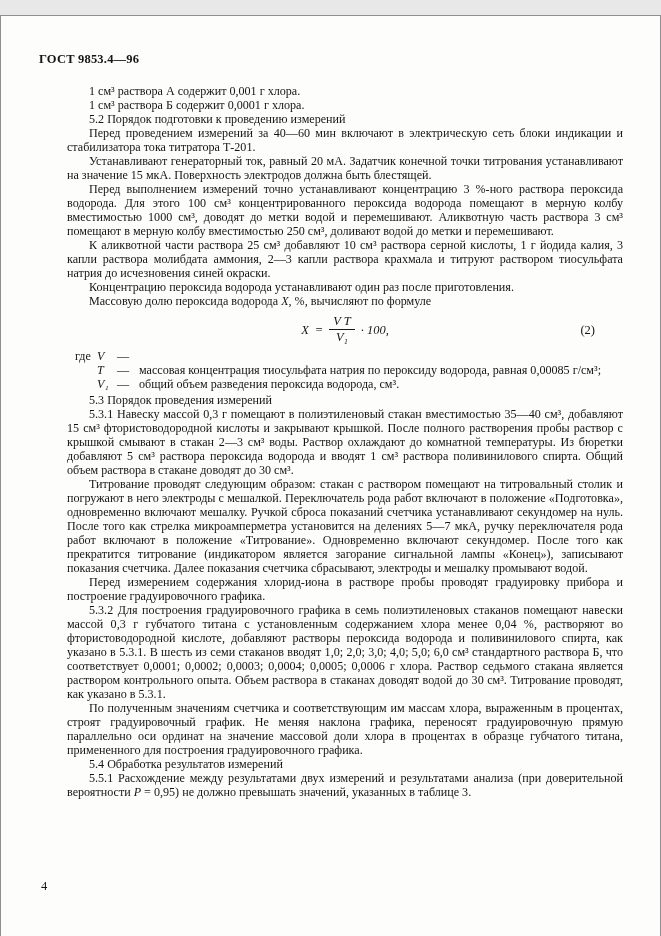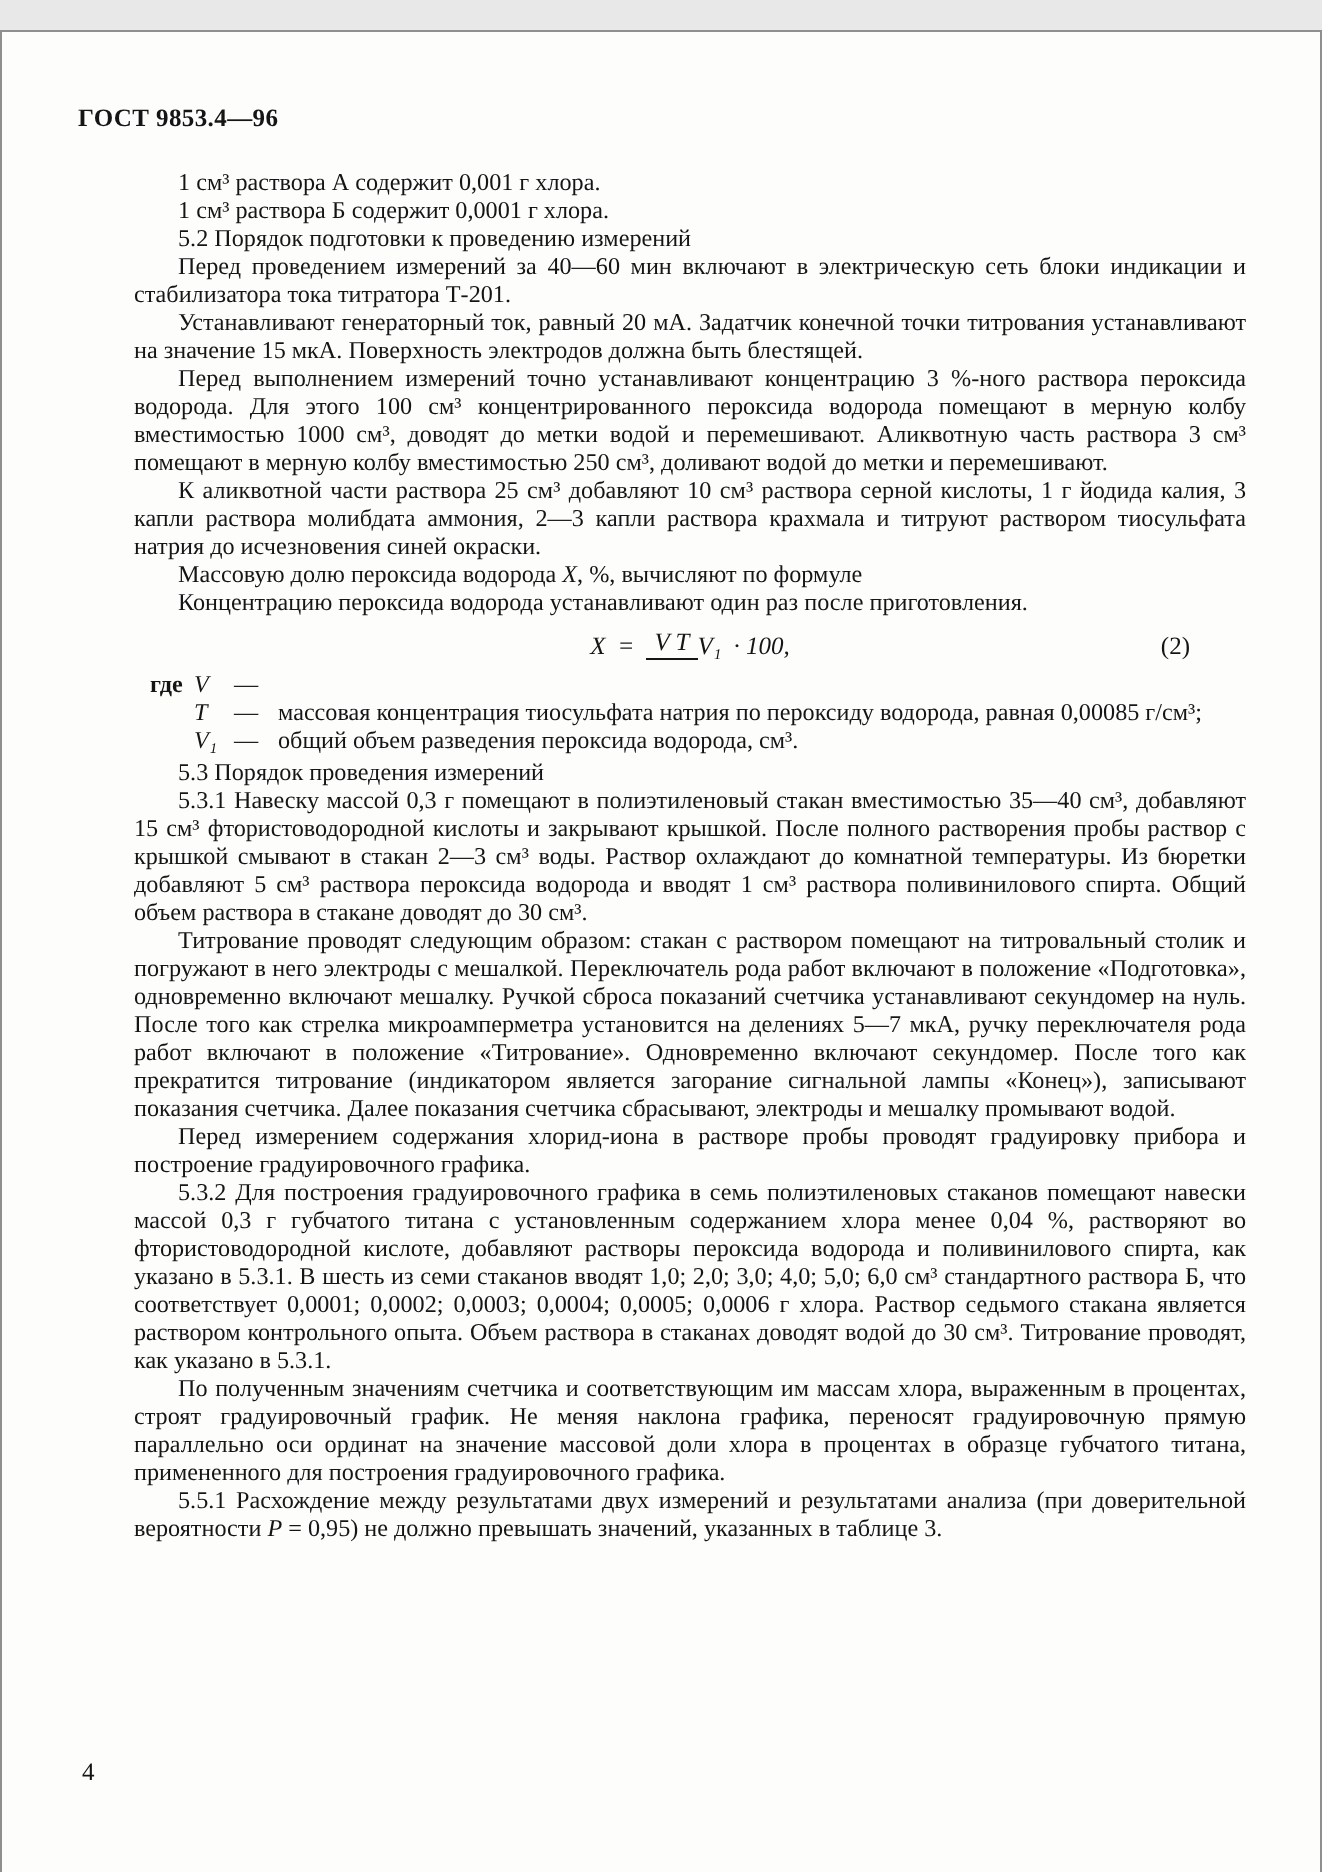--- a/index.html
+++ b/index.html
@@ -45,37 +45,37 @@
     font-style: italic;
     font-size: 12.5px;
   }
   .formula-inline {
     display: inline-flex;
     align-items: center;
     gap: 6px;
   }
   .fraction {
     display: inline-flex;
-    flex-direction: row;
+    flex-direction: column;
     align-items: center;
     line-height: 13px;
   }
   .fraction .num { padding: 0 4px 1px 4px; border-bottom: 1px solid #151515; }
   .fraction .den { padding-top: 1px; }
   .formula-number {
     position: absolute;
     right: 28px;
     top: 50%;
     transform: translateY(-50%);
     font-style: normal;
   }
 
   .where-block { margin: 1px 0 2px 0; }
   .where-row { display: flex; }
-  .w-prefix { flex: none; width: 30px; padding-left: 8px; font-weight: bold; }
+  .w-prefix { flex: none; width: 30px; padding-left: 8px; }
   .w-var { flex: none; width: 20px; font-style: italic; }
   .w-dash { flex: none; width: 22px; }
   .w-desc { flex: 1; text-align: justify; }
 
   .page-number {
     position: absolute;
     left: 40px;
     bottom: 56px;
     font-size: 12.5px;
   }
@@ -91,23 +91,23 @@
 
     <p class="para">1 см³ раствора А содержит 0,001 г хлора.</p>
     <p class="para">1 см³ раствора Б содержит 0,0001 г хлора.</p>
 
     <p class="heading">5.2 Порядок подготовки к проведению измерений</p>
 
     <p class="para">Перед проведением измерений за 40—60 мин включают в электрическую сеть блоки индикации и стабилизатора тока титратора Т-201.</p>
     <p class="para">Устанавливают генераторный ток, равный 20 мА. Задатчик конечной точки титрования устанавливают на значение 15 мкА. Поверхность электродов должна быть блестящей.</p>
     <p class="para">Перед выполнением измерений точно устанавливают концентрацию 3 %-ного раствора пероксида водорода. Для этого 100 см³ концентрированного пероксида водорода помещают в мерную колбу вместимостью 1000 см³, доводят до метки водой и перемешивают. Аликвотную часть раствора 3 см³ помещают в мерную колбу вместимостью 250 см³, доливают водой до метки и перемешивают.</p>
     <p class="para">К аликвотной части раствора 25 см³ добавляют 10 см³ раствора серной кислоты, 1 г йодида калия, 3 капли раствора молибдата аммония, 2—3 капли раствора крахмала и титруют раствором тиосульфата натрия до исчезновения синей окраски.</p>
+    <p class="para">Концентрацию пероксида водорода устанавливают один раз после приготовления.</p>
+
     <p class="para"><span>Массовую долю пероксида водорода </span><span class="var">X</span><span>, %, вычисляют по формуле</span></p>
-
-    <p class="para">Концентрацию пероксида водорода устанавливают один раз после приготовления.</p>
 
     <div class="formula-row">
       <span class="formula-inline">
         <span>X</span>
         <span>=</span>
         <span class="fraction">
           <span class="num">V Т</span>
           <span class="den">V₁</span>
         </span>
         <span>· 100,</span>
@@ -136,20 +136,21 @@
     </div>
 
     <p class="heading">5.3 Порядок проведения измерений</p>
 
     <p class="para">5.3.1 Навеску массой 0,3 г помещают в полиэтиленовый стакан вместимостью 35—40 см³, добавляют 15 см³ фтористоводородной кислоты и закрывают крышкой. После полного растворения пробы раствор с крышкой смывают в стакан 2—3 см³ воды. Раствор охлаждают до комнатной температуры. Из бюретки добавляют 5 см³ раствора пероксида водорода и вводят 1 см³ раствора поливинилового спирта. Общий объем раствора в стакане доводят до 30 см³.</p>
     <p class="para">Титрование проводят следующим образом: стакан с раствором помещают на титровальный столик и погружают в него электроды с мешалкой. Переключатель рода работ включают в положение «Подготовка», одновременно включают мешалку. Ручкой сброса показаний счетчика устанавливают секундомер на нуль. После того как стрелка микроамперметра установится на делениях 5—7 мкА, ручку переключателя рода работ включают в положение «Титрование». Одновременно включают секундомер. После того как прекратится титрование (индикатором является загорание сигнальной лампы «Конец»), записывают показания счетчика. Далее показания счетчика сбрасывают, электроды и мешалку промывают водой.</p>
     <p class="para">Перед измерением содержания хлорид-иона в растворе пробы проводят градуировку прибора и построение градуировочного графика.</p>
     <p class="para">5.3.2 Для построения градуировочного графика в семь полиэтиленовых стаканов помещают навески массой 0,3 г губчатого титана с установленным содержанием хлора менее 0,04 %, растворяют во фтористоводородной кислоте, добавляют растворы пероксида водорода и поливинилового спирта, как указано в 5.3.1. В шесть из семи стаканов вводят 1,0; 2,0; 3,0; 4,0; 5,0; 6,0 см³ стандартного раствора Б, что соответствует 0,0001; 0,0002; 0,0003; 0,0004; 0,0005; 0,0006 г хлора. Раствор седьмого стакана является раствором контрольного опыта. Объем раствора в стаканах доводят водой до 30 см³. Титрование проводят, как указано в 5.3.1.</p>
     <p class="para">По полученным значениям счетчика и соответствующим им массам хлора, выраженным в процентах, строят градуировочный график. Не меняя наклона графика, переносят градуировочную прямую параллельно оси ординат на значение массовой доли хлора в процентах в образце губчатого титана, примененного для построения градуировочного графика.</p>
 
+    <p class="heading">5.4 Обработка результатов измерений</p>
 
     <p class="para"><span>5.5.1 Расхождение между результатами двух измерений и результатами анализа (при доверительной вероятности </span><span class="var">Р</span><span> = 0,95) не должно превышать значений, указанных в таблице 3.</span></p>
 
   </div>
 
   <div class="page-number">4</div>
 
 </div>
 
 </body></html>

